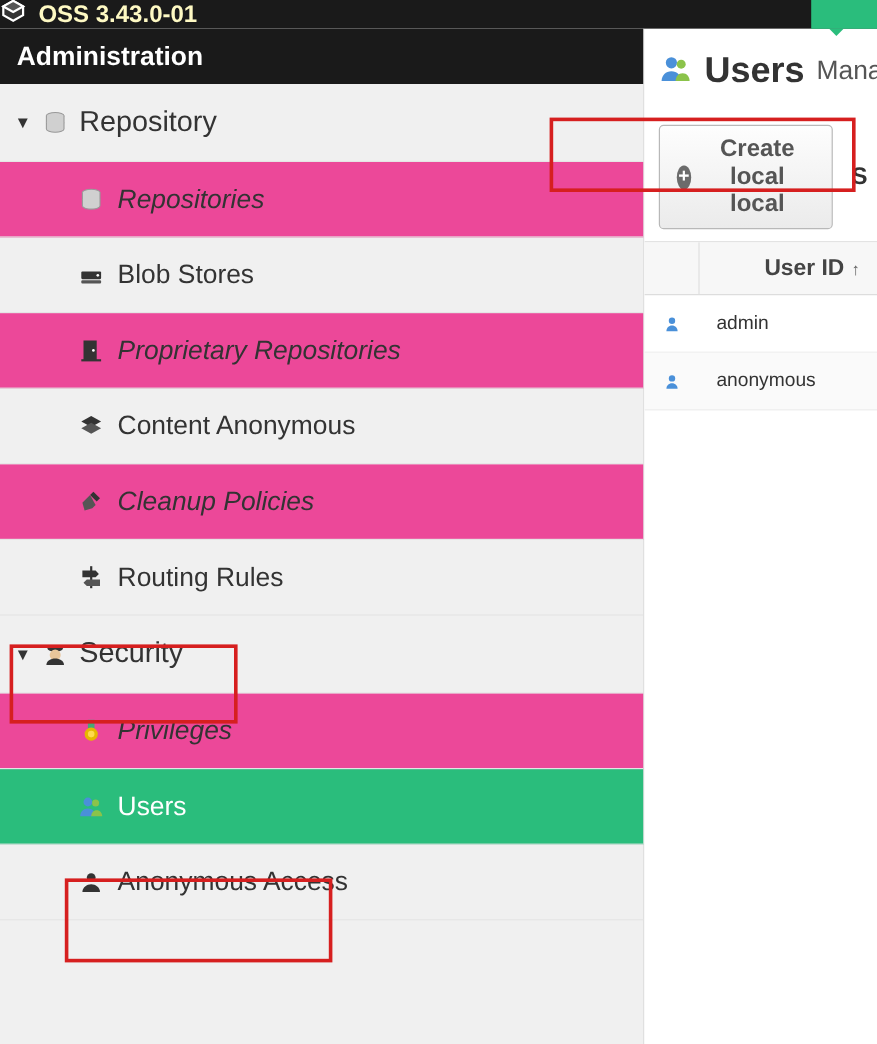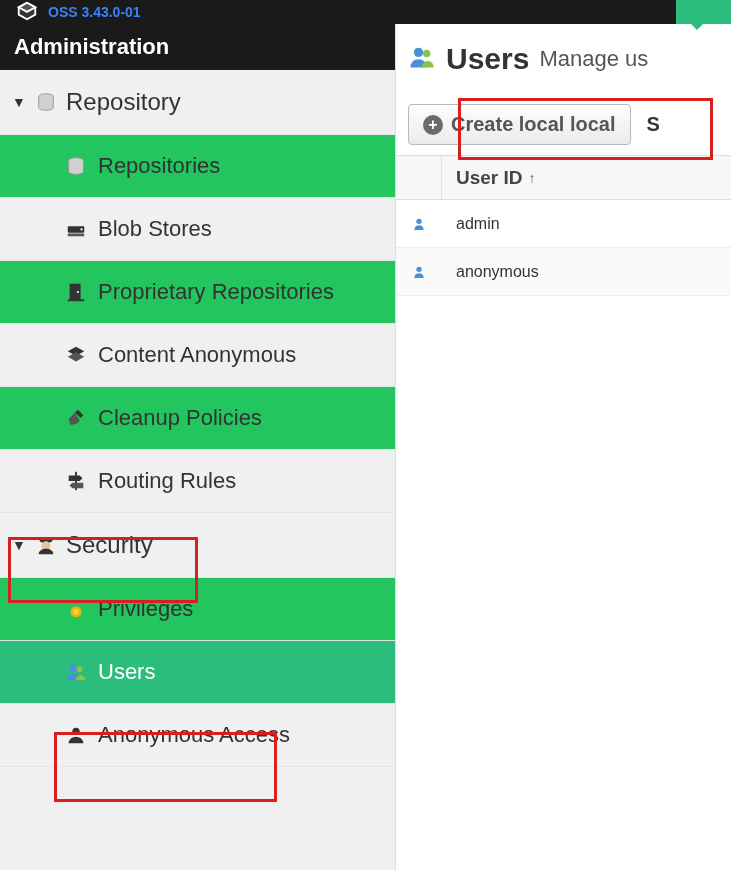--- a/index.html
+++ b/index.html
@@ -1,55 +1,55 @@
 <!DOCTYPE html>
 <html><head>
   <meta charset="utf-8">
   <style>
     * { margin: 0; padding: 0; box-sizing: border-box; font-family: -apple-system, BlinkMacSystemFont, "Segoe UI", Helvetica, Arial, sans-serif; }
     body { width: 731px; height: 870px; background: #fff; overflow: hidden; position: relative; }
     
-    .top-bar { height: 24px; background: #1a1a1a; color: #3b82f6; display: flex; align-items: center; padding-left: 16px; font-size: 14px; font-weight: 600; }
+    .top-bar { height: 24px; background: #1a1a1a; color: #fef9c3; display: flex; align-items: center; padding-left: 0; font-size: 20px; font-weight: 600; }
     .top-bar .logo { margin-right: 10px; color: #fff; }
     .top-right-green { position: absolute; right: 0; top: 0; width: 55px; height: 24px; background: #2abd7c; }
     .top-right-green::after { content: ""; position: absolute; right: 28px; bottom: -6px; width: 0; height: 0; border-left: 6px solid transparent; border-right: 6px solid transparent; border-top: 6px solid #2abd7c; }
 
     .layout { display: flex; height: calc(870px - 24px); }
     
-    .sidebar { width: 396px; background: #f0f0f0; border-right: 1px solid #ddd; }
+    .sidebar { width: 537px; background: #f0f0f0; border-right: 1px solid #ddd; }
     .admin-header { background: #1a1a1a; color: #fff; padding: 10px 14px; font-size: 22px; font-weight: 700; }
 
     .tree { }
     .tree-parent { display: flex; align-items: center; padding: 18px 12px; font-size: 24px; color: #333; cursor: pointer; border-bottom: 1px solid #e5e5e5; }
     .tree-parent .caret { width: 14px; margin-right: 6px; font-size: 14px; color: #333; }
     .tree-parent .ic { width: 28px; display: inline-flex; justify-content: center; margin-right: 6px; }
     
     .tree-child { display: flex; align-items: center; padding: 18px 12px 18px 60px; font-size: 22px; color: #333; cursor: pointer; border-bottom: 1px solid #e5e5e5; }
     .tree-child .ic { width: 32px; display: inline-flex; justify-content: center; margin-right: 6px; color: #333; }
-    .tree-child.alt { background: #22c55e; }
+    .tree-child.alt { background: #ec4899; font-style: italic; }
     .tree-child.active { background: #2abd7c; color: #fff; }
     .tree-child.active .ic { color: #fff; }
 
     .hl-security { position: absolute; left: 8px; top: 537px; width: 190px; height: 66px; border: 3px solid #d61f1f; pointer-events: none; }
     .hl-users { position: absolute; left: 54px; top: 732px; width: 223px; height: 70px; border: 3px solid #d61f1f; pointer-events: none; }
     .hl-create { position: absolute; left: 458px; top: 98px; width: 255px; height: 62px; border: 3px solid #d61f1f; pointer-events: none; }
 
     .main { flex: 1; background: #fff; display: flex; flex-direction: column; overflow: hidden; }
     .main-header { padding: 18px 8px 18px 12px; display: flex; align-items: center; white-space: nowrap; }
     .main-header .users-ic { margin-right: 10px; }
     .main-header h1 { font-size: 30px; font-weight: 700; color: #333; margin-right: 10px; }
     .main-header .sub { font-size: 22px; color: #555; font-weight: 400; }
 
     .toolbar { padding: 10px 8px 10px 12px; display: flex; align-items: center; gap: 16px; }
     .create-btn { display: inline-flex; align-items: center; gap: 8px; border: 1px solid #b8b8b8; background: linear-gradient(#fdfdfd, #ebebeb); color: #555; font-size: 20px; font-weight: 700; padding: 8px 14px; border-radius: 4px; cursor: pointer; }
     .plus-circle { width: 20px; height: 20px; border-radius: 50%; background: #6b6b6b; color: #fff; display: inline-flex; align-items: center; justify-content: center; font-size: 16px; font-weight: 900; line-height: 1; }
     .toolbar-extra { font-size: 20px; color: #333; font-weight: 600; }
 
     .table { border-top: 1px solid #ddd; }
-    .table-head { display: flex; background: #f7f7f7; border-bottom: 1px solid #ddd; height: 44px; align-items: center; }
+    .table-head { display: flex; background: #f7f7f7; border-bottom: 1px solid #ddd; height: 44px; align-items: center; gap: 40px; }
     .col-icon { width: 46px; border-right: 1px solid #e0e0e0; height: 100%; display: flex; align-items: center; justify-content: center; }
     .col-id { flex: 1; padding-left: 14px; display: flex; align-items: center; gap: 6px; font-size: 19px; font-weight: 700; color: #444; }
     .sort-arrow { font-size: 14px; color: #666; }
     .table-row { display: flex; height: 48px; align-items: center; border-bottom: 1px solid #eee; cursor: pointer; }
     .table-row:nth-child(odd) { background: #fafafa; }
     .row-icon { width: 46px; display: flex; align-items: center; justify-content: center; }
     .row-text { flex: 1; padding-left: 14px; font-size: 16px; color: #333; }
 
     
     svg.icn { width: 22px; height: 22px; }

